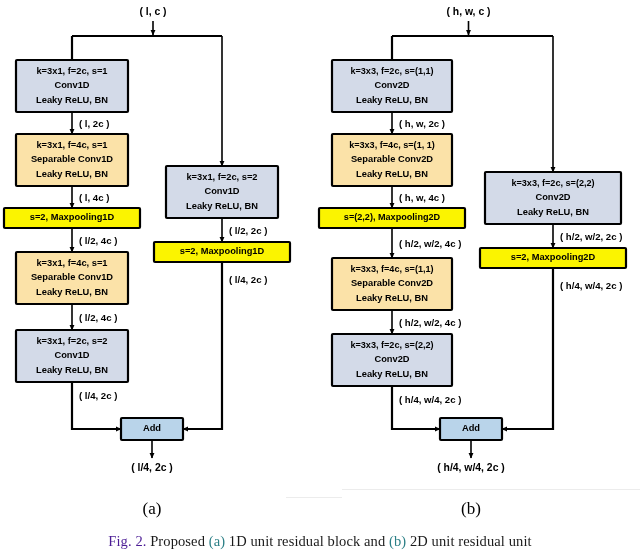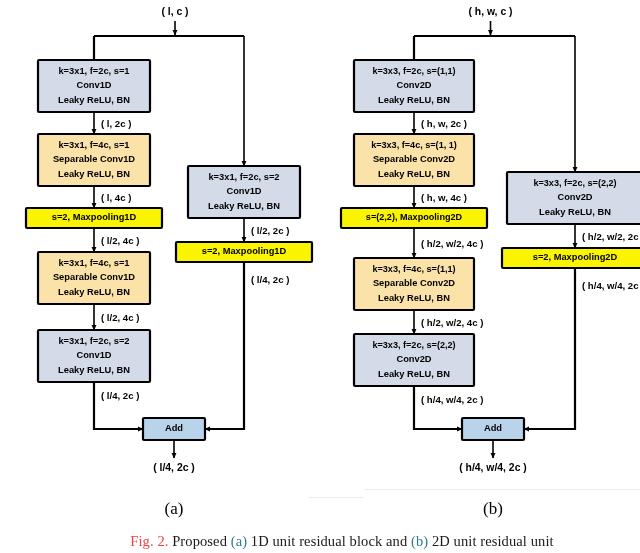--- a/index.html
+++ b/index.html
@@ -13,21 +13,20 @@
     position: relative;
     overflow: hidden;
     font-family: "Liberation Sans", sans-serif;
   }
   #figure-root {
     position: absolute;
     left: 0;
     top: 0;
     width: 552px;
     height: 553px;
-    margin-left: 22px;
   }
   svg#flow {
     display: block;
     width: 640px;
     height: 553px;
   }
   .node-box {
     stroke: #000000;
     stroke-width: 2.2;
   }
@@ -82,21 +81,21 @@
     left: 0;
     top: 533px;
     width: 640px;
     text-align: center;
     font-family: "Liberation Serif", serif;
     font-size: 14.5px;
     color: #1a1a1a;
     white-space: nowrap;
     letter-spacing: 0.1px;
   }
-  .caption .fignum { color: #ef4444; }
+  .caption .fignum { color: #4c1d95; }
   .caption .reftag { color: #2b7f86; }
   .hairline {
     position: absolute;
     background: #ececec;
     height: 1px;
   }
 </style>
 </head>
 <body>
 

